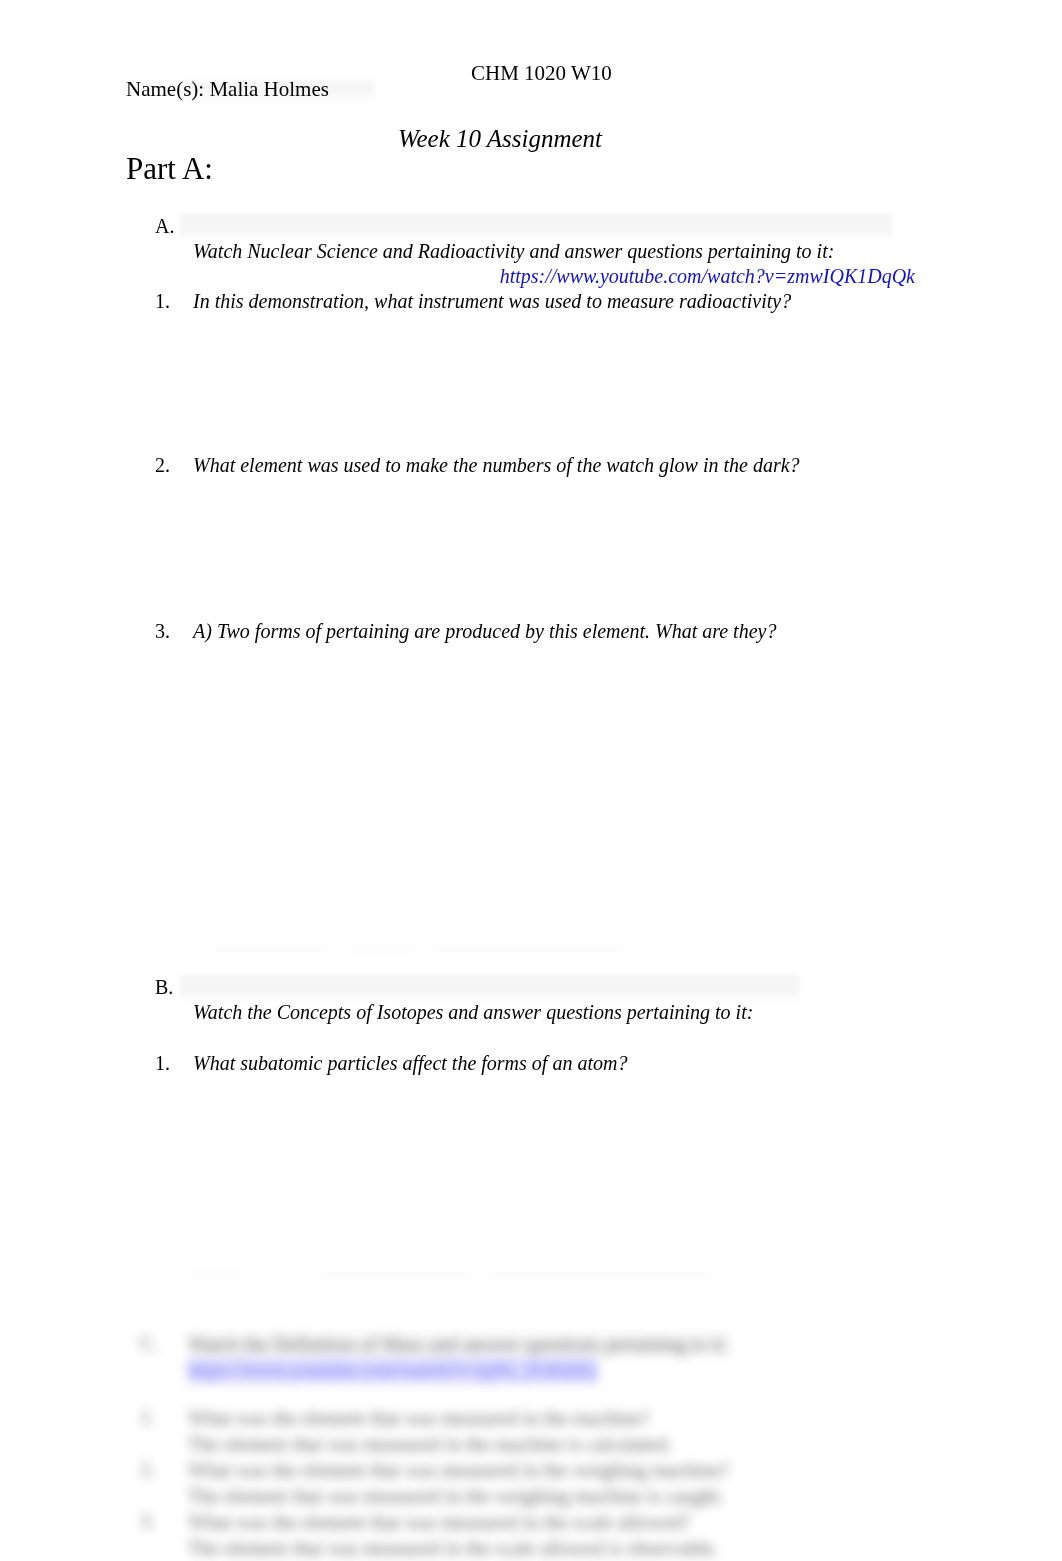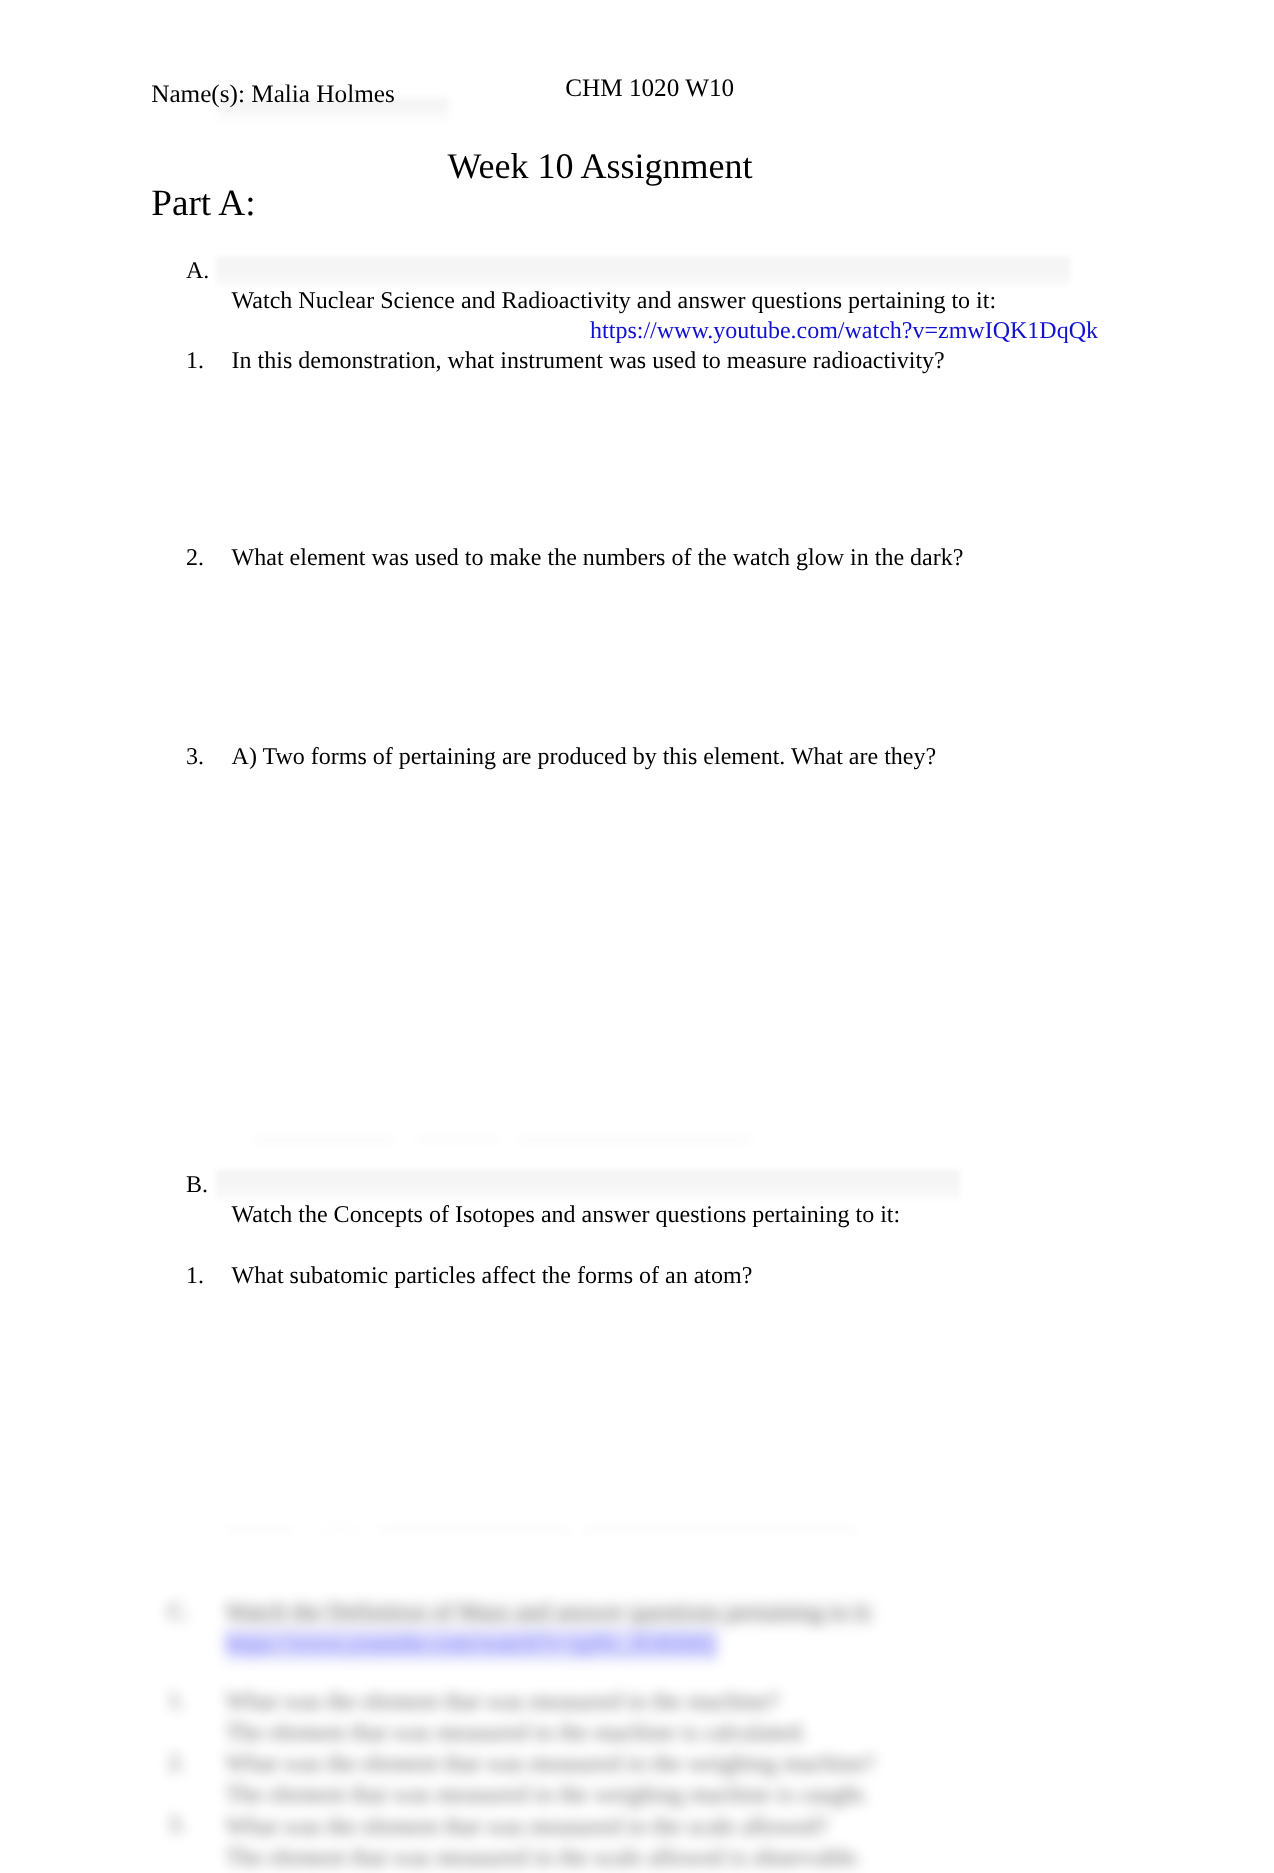--- a/index.html
+++ b/index.html
@@ -24,21 +24,21 @@
   .header-row {
     position: absolute;
     left: 126px;
     top: 60px;
     width: 820px;
     height: 28px;
   }
   .name-field {
     position: absolute;
     left: 0;
-    top: 5px;
+    top: 16px;
     font-size: 21px;
     line-height: 26px;
     white-space: nowrap;
   }
   .name-shade {
     position: absolute;
     left: 56px;
     top: 22px;
     width: 192px;
     height: 22px;
@@ -57,23 +57,24 @@
     line-height: 26px;
     white-space: nowrap;
   }
 
   .doc-title {
     position: absolute;
     left: 0;
     right: 0;
     top: 124px;
     text-align: center;
-    font-size: 30px;
+    font-size: 25px;
     line-height: 30px;
     padding-right: 62px;
+    font-style: italic;
   }
 
   .part-label {
     position: absolute;
     left: 126px;
     top: 154px;
     font-size: 31px;
     line-height: 30px;
   }
 
@@ -86,20 +87,21 @@
   .item .marker {
     position: absolute;
     left: 0;
     top: 0;
     width: 30px;
     text-align: left;
   }
   .item .body {
     margin-left: 38px;
     display: block;
+    font-style: italic;
   }
   .item .txt {
     display: inline;
   }
   .link {
     color: #1111cf;
     text-decoration: none;
     display: block;
     margin-top: 0px;
     text-align: right;

